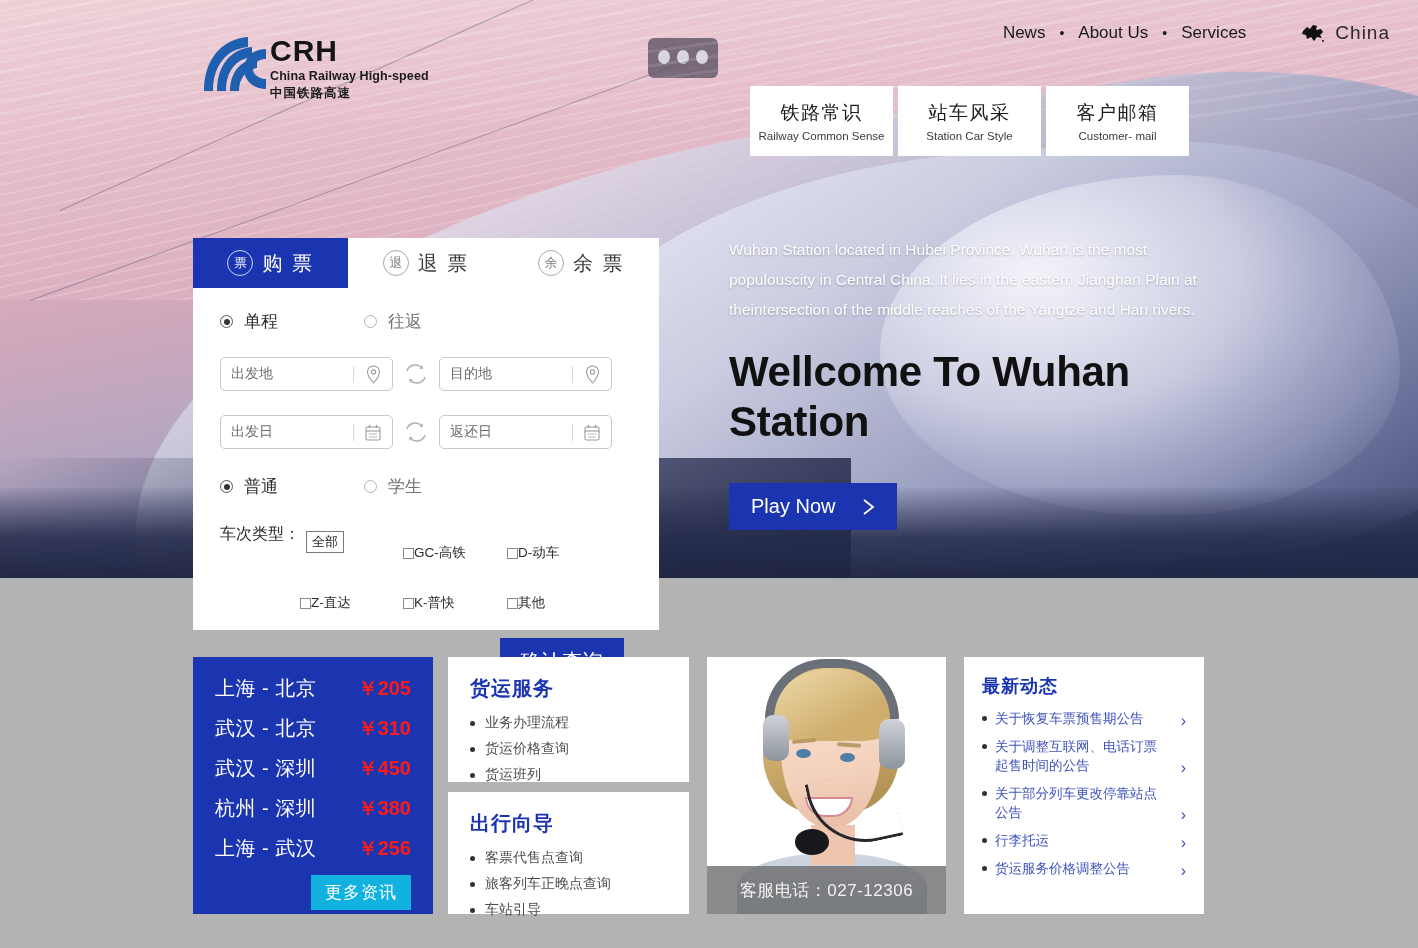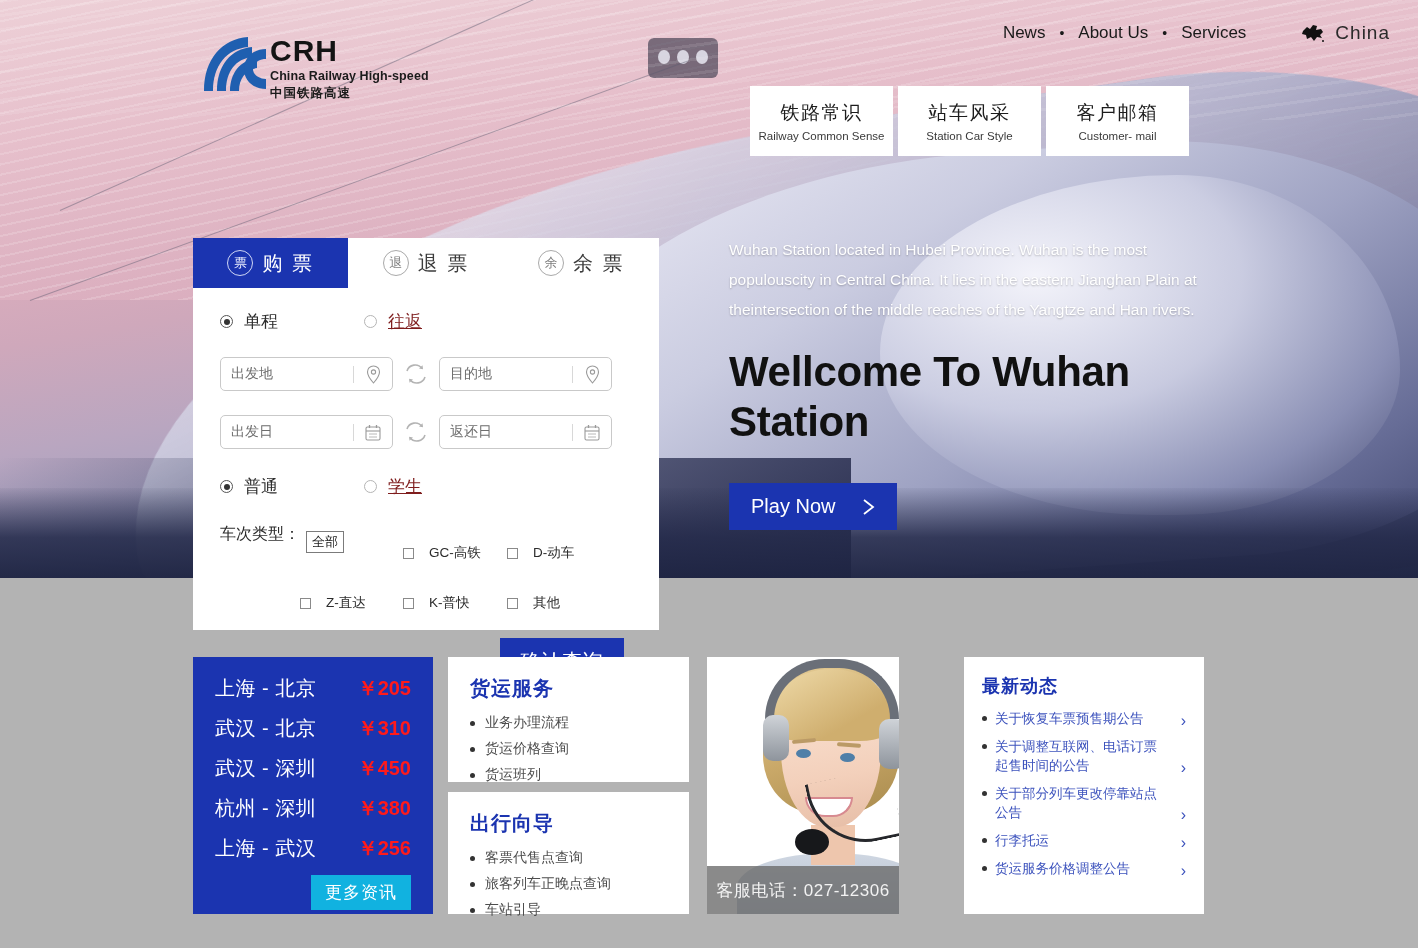--- a/index.html
+++ b/index.html
@@ -114,21 +114,21 @@
   .bk-body { padding:22px 34px 0 27px; }
   .radio-row { display:flex; align-items:center; gap:0; margin-bottom:20px; }
   .radio { display:flex; align-items:center; gap:11px; font-size:17px; color:#2c2c2c; cursor:pointer; }
   .radio .dot {
     width:13px; height:13px; border-radius:50%; border:1.4px solid #555; position:relative;
   }
   .radio.on .dot::after {
     content:''; position:absolute; left:2.6px; top:2.6px; width:6px; height:6px;
     border-radius:50%; background:#333;
   }
-  .radio.off { color:#7f1d1d;text-decoration:underline; }
+  .radio.off { color:#737373; }
   .radio.off .dot { border-color:#b5b5b5; }
   .radio-gap { width:86px; }
 
   .field-row { display:flex; align-items:center; margin-bottom:19px;margin-top:24px; }
   .field {
     width:173px; height:34px; border:1px solid #c9c9c9; border-radius:5px;
     display:flex; align-items:center; padding:0 0 0 10px; background:#fff;
   }
   .field .ph { flex:1; font-size:14px; color:#6d6d6d; }
   .field .divider { width:1px; height:17px; background:#d8d8d8; }
@@ -136,21 +136,21 @@
   .swap { width:46px; display:flex; align-items:center; justify-content:center; }
 
   .type-row { display:flex; align-items:flex-start; margin-top:24px; }
   .type-label { font-size:16px; color:#2c2c2c; padding-top:2px; white-space:nowrap; }
   .type-all {
     border:1px solid #7b7b7b; font-size:13px; color:#232323;
     padding:1px 5px; margin-left:6px; background:#fff;
   }
   .cbgrid { margin-left:0; }
   .cbrow { display:flex; margin-bottom:10px; }
-  .cb { display:flex; align-items:center; gap:15px; font-size:13.5px; color:#2c2c2c; cursor:pointer;margin-top:22px; }
+  .cb { display:flex; align-items:center; gap:0; font-size:13.5px; color:#2c2c2c; cursor:pointer;margin-top:22px; }
   .cb .box { width:11px; height:11px; border:1px solid #8a8a8a; background:#fff; }
   .cb-w1 { width:103px; }
   .cb-w2 { width:104px; }
 
   .confirm-wrap { display:flex; justify-content:flex-end; margin-top:16px; padding-right:1px; }
   .confirm {
     background:#1b34b0; color:#fff; font-size:20px; letter-spacing:1px;
     padding:10px 20px; border:none; cursor:pointer;
   }
 
@@ -203,21 +203,21 @@
 
   .svc-card { position:absolute; left:448px; background:#fff; padding:18px 22px 18px 22px; }
   .svc-1 { top:657px; width:241px; height:125px; }
   .svc-2 { top:792px; width:241px; height:122px; }
   .svc-title { color:#1b34b0; font-size:20px; font-weight:bold; letter-spacing:1px; margin-bottom:12px; }
   .svc-list { list-style:none; }
   .svc-list li { display:flex; align-items:center; gap:10px; font-size:14px; color:#4d4d4d; margin-bottom:8px; cursor:pointer; }
   .svc-list li .bullet { width:5px; height:5px; border-radius:50%; background:#333; flex:none; }
 
   .service-photo {
-    position:absolute; left:707px; top:657px; width:192px; height:257px;
+    position:absolute; left:707px; top:657px; width:239px; height:257px;
     background:#b3b3b3; overflow:hidden;
   }
   .sp-img { position:absolute; inset:0; background:#fff; }
   .sp-phonebar {
     position:absolute; left:0; bottom:0; width:100%; height:48px;
     background:rgba(105,105,105,0.78);
     display:flex; align-items:center; justify-content:center;
   }
   .sp-phonebar span { color:#f2f2f2; font-size:17px; letter-spacing:0.5px; }
 

